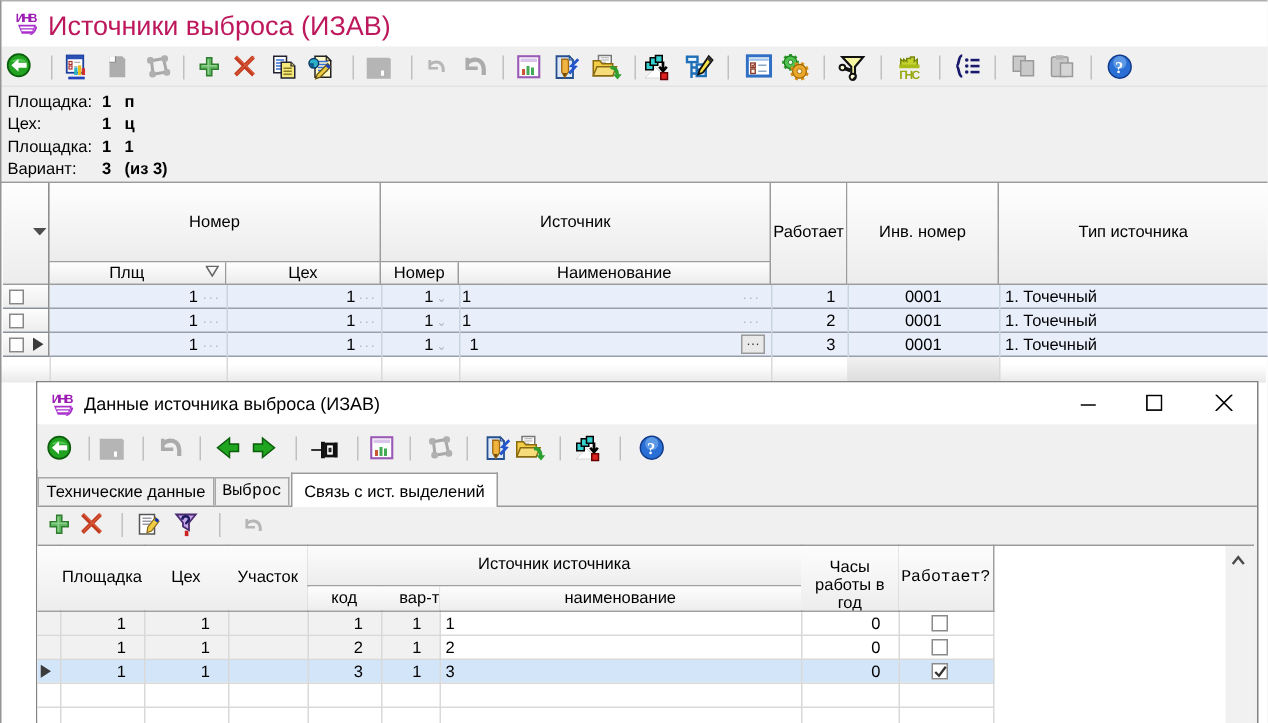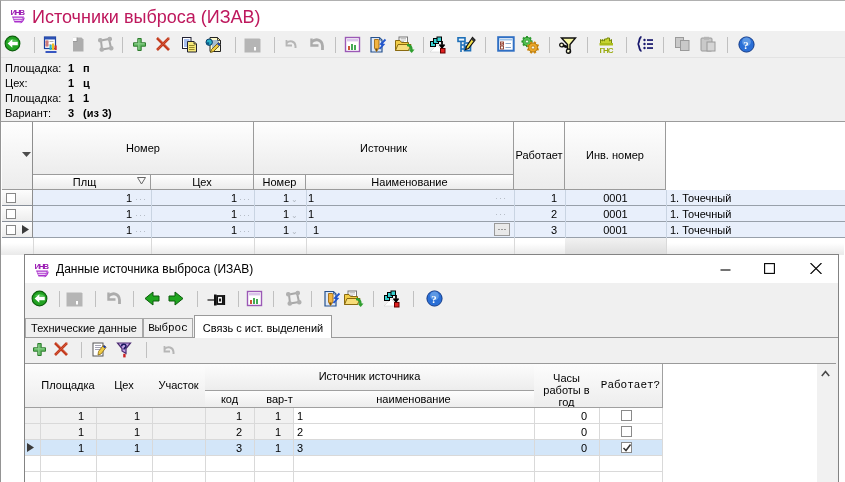--- a/index.html
+++ b/index.html
@@ -311,20 +311,23 @@
       </div>
       <div class="hdr" style="left: 254px; top: 0px; width: 260px; height: 53px;">
         <span style="top: 19.5px;">Источник</span>
       </div>
       <div class="hdr" style="left: 514px; top: 0px; width: 51px; height: 68px;">
         <span style="top: 27px;">Работает</span>
       </div>
       <div class="hdr" style="left: 565px; top: 0px; width: 101px; height: 68px;">
         <span style="top: 27px;">Инв. номер</span>
       </div>
+      <div class="hdr" style="left: 666px; top: 0px; width: 179px; height: 68px; border-right: none;">
+        <span style="top: 27px;">Тип источника</span>
+      </div>
       <div class="hdr" style="left: 33px; top: 53px; width: 118px; height: 15px;">
         <span style="top: 0.5px; right: 14px;">Плщ</span>
       </div>
       <div class="hdr" style="left: 151px; top: 53px; width: 103px; height: 15px;">
         <span style="top: 0.5px;">Цех</span>
       </div>
       <div class="hdr" style="left: 254px; top: 53px; width: 52px; height: 15px;">
         <span style="top: 0.5px;">Номер</span>
       </div>
       <div class="hdr" style="left: 306px; top: 53px; width: 208px; height: 15px;">

